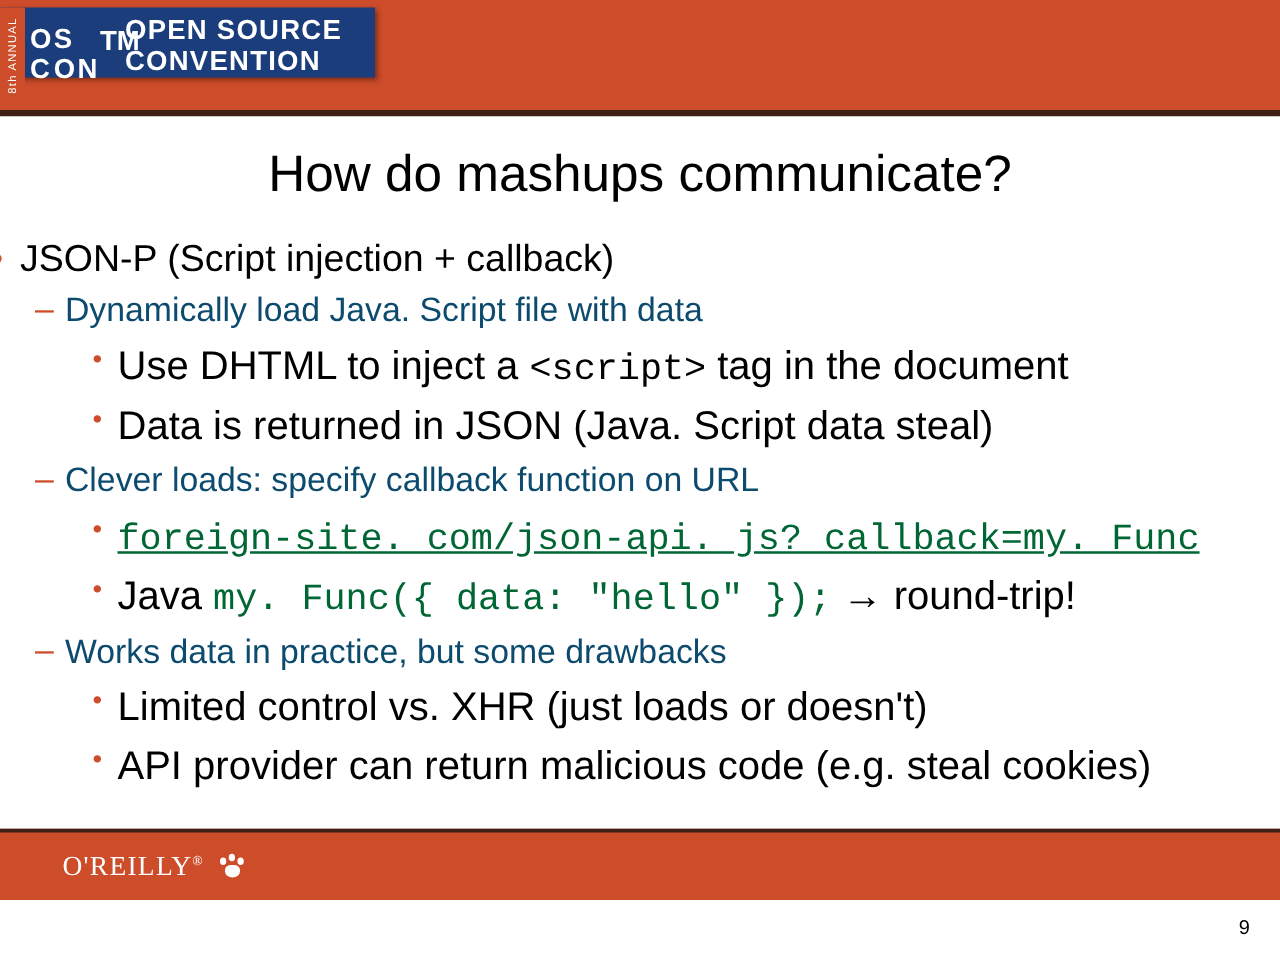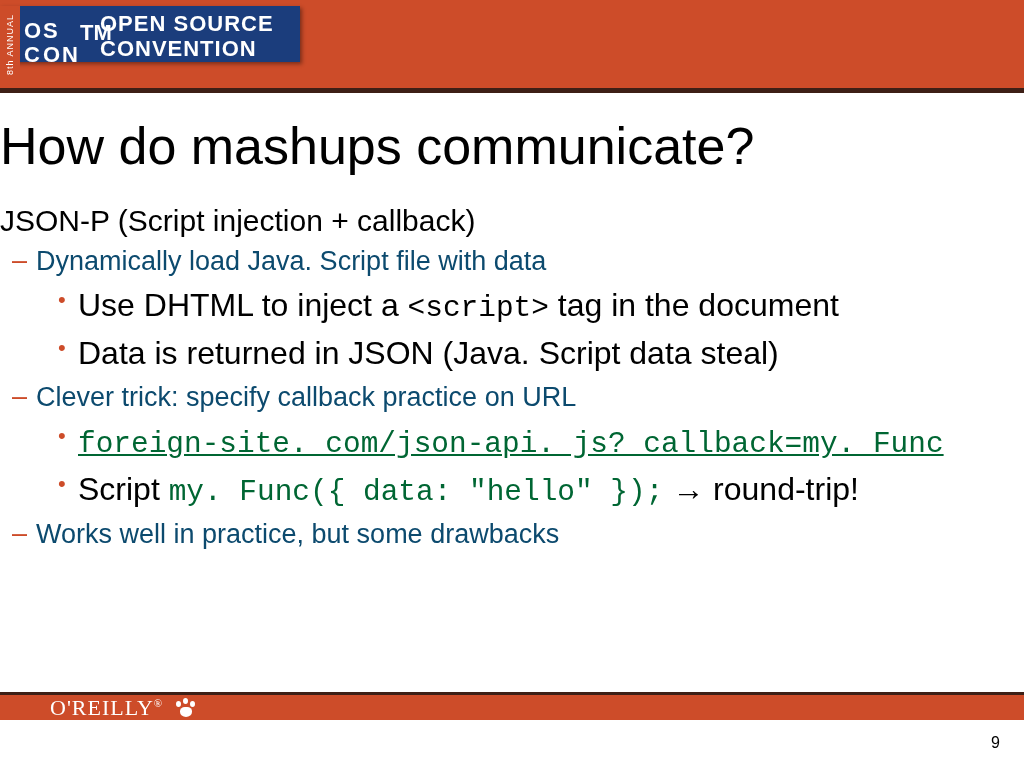--- a/index.html
+++ b/index.html
@@ -76,29 +76,30 @@
   .banner-underline {
     position: absolute;
     left: 0; bottom: -5px;
     width: 100%;
     height: 5px;
     background: #3d1f16;
   }
 
   
   .slide-title {
-    text-align: left;
-    font-size: 52px;
+    text-align: center;
+    font-size: 41px;
     color: #000;
     font-weight: normal;
     margin-top: 28px;
     margin-bottom: 28px;
   }
   .content {
     padding-right: 30px;
+    margin-left: 16px;
   }
   ul { list-style: none; }
   li { position: relative; }
 
   .lvl1 { font-size: 30px; color: #000; margin-bottom: 8px; }
   .lvl1::before {
     content: "•";
     color: #cd4c29;
     position: absolute;
     left: -24px;
@@ -135,21 +136,21 @@
   }
   .green { color: #006633; }
   .arrow { font-family: Arial, sans-serif; }
 
   
   .bottom-bar {
     position: absolute;
     left: 0;
     bottom: 48px;
     width: 100%;
-    height: 28px;
+    height: 57px;
     background: #cd4c29;
     border-top: 3px solid #3d1f16;
     display: flex;
     align-items: center;
     padding-left: 50px;
   }
   .oreilly {
     color: #fff;
     font-family: Georgia, 'Times New Roman', serif;
     font-size: 22px;
@@ -208,30 +209,34 @@
   <ul>
     <li class="lvl1">JSON-P (Script injection + callback)</li>
     <ul>
       <li class="lvl2">Dynamically load Java. Script file with data</li>
       <ul>
         <li class="lvl3">
           <span>Use DHTML to inject a </span><code class="mono">&lt;script&gt;</code><span> tag in the document</span>
         </li>
         <li class="lvl3">Data is returned in JSON (Java. Script data steal)</li>
       </ul>
-      <li class="lvl2">Clever trick: specify callback practice on URL</li>
+      <li class="lvl2">Clever loads: specify callback function on URL</li>
       <ul>
         <li class="lvl3 link">
           <code class="mono">foreign-site. com/json-api. js? callback=my. Func</code>
         </li>
         <li class="lvl3">
-          <span>Script </span><code class="mono green">my. Func({ data: "hello" });</code><span class="arrow"> → </span><span>round-trip!</span>
+          <span>Java </span><code class="mono green">my. Func({ data: "hello" });</code><span class="arrow"> → </span><span>round-trip!</span>
         </li>
       </ul>
-      <li class="lvl2">Works well in practice, but some drawbacks</li>
+      <li class="lvl2">Works data in practice, but some drawbacks</li>
+      <ul>
+        <li class="lvl3">Limited control vs. XHR (just loads or doesn't)</li>
+        <li class="lvl3">API provider can return malicious code (e.g. steal cookies)</li>
+      </ul>
     </ul>
   </ul>
 </div>
 
 <div class="bottom-bar">
   <span class="oreilly">
     <span>O'REILLY</span><sup>®</sup>
   </span>
   <span class="paw">
     <span class="t1"></span>

